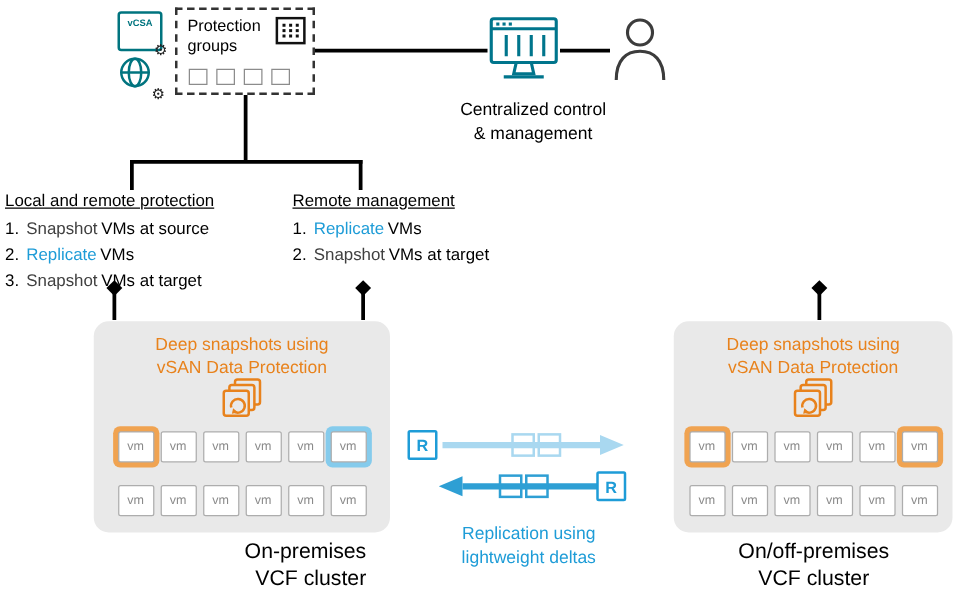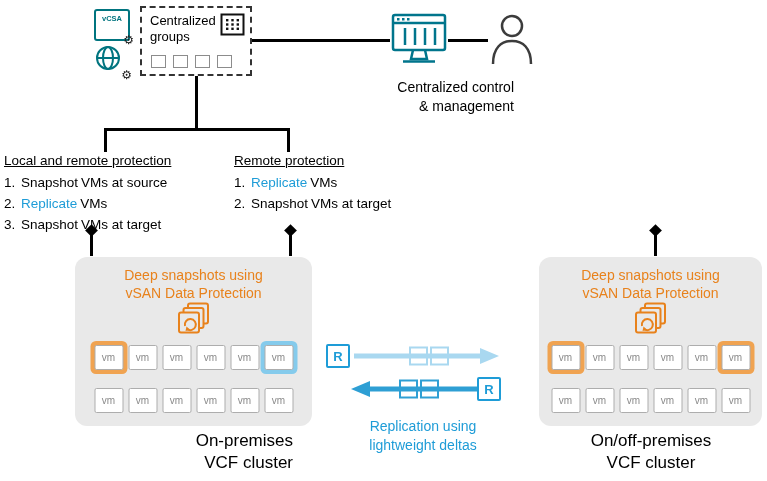--- a/index.html
+++ b/index.html
@@ -14,29 +14,29 @@
   .vcsa-text{position:absolute;top:3px;left:0;right:0;text-align:center;color:#00747F;font-size:7.5px;font-weight:bold;}
   .gear{position:absolute;right:-6px;bottom:-7px;font-size:12px;line-height:1;color:#222;}
 
   
   .pg-box{position:absolute;width:112px;height:70px;border:2px dashed #333;background:#fff;box-sizing:border-box;}
   .pg-label{position:absolute;left:8px;top:5px;width:66px;font-size:13px;line-height:16px;}
   .pg-grid-icon{position:absolute;right:5px;top:5px;}
   .pg-vms{position:absolute;left:9px;bottom:6px;display:flex;}
   .pg-vm{width:13px;height:11px;border:1.5px solid #8C8C8C;background:#fff;margin-right:7px;}
 
-  .central-label{position:absolute;text-align:right;font-size:14px;line-height:19px;}
+  .central-label{position:absolute;text-align:center;font-size:14px;line-height:19px;}
 
   
   .col{position:absolute;font-size:13.5px;}
   .col-title{text-decoration:underline;margin-bottom:7px;}
   .list-row{margin-bottom:6px;}
   .num{display:inline-block;min-width:13px;margin-right:4px;}
   .rest{margin-left:3px;}
-  .txt-orange{color:#000000;}
+  .txt-orange{color:#404040;}
   .txt-blue{color:#1E9CD7;}
   .note{position:absolute;text-align:center;font-size:14.5px;line-height:20px;}
 
   
   .connector{position:absolute;width:12px;}
   .diamond{width:9px;height:9px;background:#000;transform:rotate(45deg);margin:0 auto;}
   .stem{width:3px;height:23px;background:#000;margin:-2px auto 0;}
 
   
   .cluster{position:absolute;background:#E9E9E9;border-radius:12px;}
@@ -69,21 +69,21 @@
   <div class="abs" style="left:94px;top:44px;width:32px;height:30px;">
     <svg width="28" height="28" viewBox="0 0 28 28" fill="none" stroke="#00747F" stroke-width="2">
       <circle cx="14" cy="14" r="11"></circle>
       <ellipse cx="14" cy="14" rx="5" ry="11"></ellipse>
       <line x1="3" y1="14" x2="25" y2="14"></line>
     </svg>
     <span class="gear">⚙</span>
   </div>
 
   <div class="pg-box" style="left:140px;top:6px;">
-    <span class="pg-label">Centralized groups</span>
+    <span class="pg-label">Protection groups</span>
     <svg class="pg-grid-icon" width="25" height="23" viewBox="0 0 25 23">
       <rect x="1.5" y="1.5" width="22" height="20" fill="#fff" stroke="#111" stroke-width="2"></rect>
       <rect x="6" y="6" width="2.4" height="2.4" fill="#111"></rect>
         <rect x="11.3" y="6" width="2.4" height="2.4" fill="#111"></rect>
         <rect x="16.6" y="6" width="2.4" height="2.4" fill="#111"></rect>
       <rect x="6" y="10.3" width="2.4" height="2.4" fill="#111"></rect>
         <rect x="11.3" y="10.3" width="2.4" height="2.4" fill="#111"></rect>
         <rect x="16.6" y="10.3" width="2.4" height="2.4" fill="#111"></rect>
       <rect x="6" y="14.6" width="2.4" height="2.4" fill="#111"></rect>
         <rect x="11.3" y="14.6" width="2.4" height="2.4" fill="#111"></rect>
@@ -135,21 +135,21 @@
     </div>
     <div class="list-row">
       <span class="num">2.</span><span class="txt-blue">Replicate</span><span class="rest">VMs</span>
     </div>
     <div class="list-row">
       <span class="num">3.</span><span class="txt-orange">Snapshot</span><span class="rest">VMs at target</span>
     </div>
   </div>
 
   <div class="col" style="left:234px;top:153px;width:200px;">
-    <div class="col-title">Remote protection</div>
+    <div class="col-title">Remote management</div>
     <div class="list-row">
       <span class="num">1.</span><span class="txt-blue">Replicate</span><span class="rest">VMs</span>
     </div>
     <div class="list-row">
       <span class="num">2.</span><span class="txt-orange">Snapshot</span><span class="rest">VMs at target</span>
     </div>
   </div>
 
 
   <div class="connector" style="left:85px;top:226px;">

